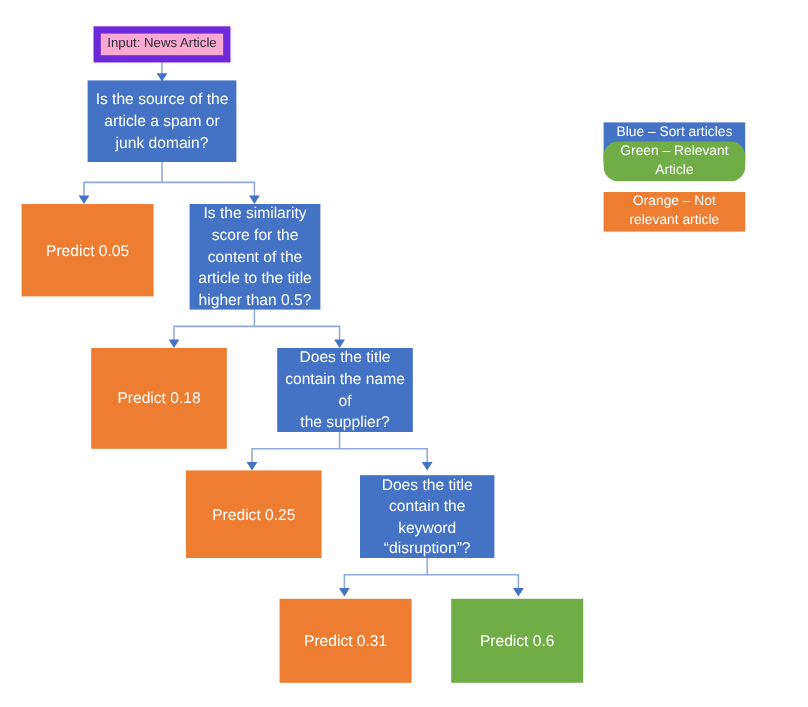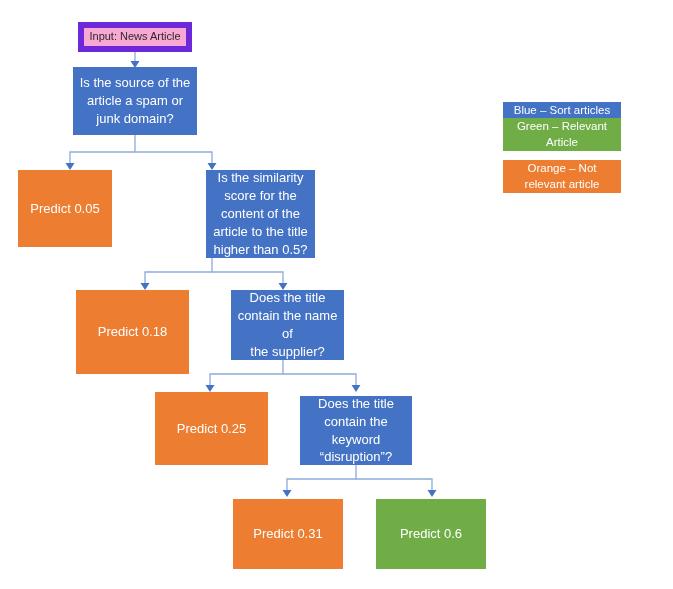--- a/index.html
+++ b/index.html
@@ -108,23 +108,23 @@
       <polygon class="conn-head" points="427.5,490 436.5,490 432,497"></polygon>
     </g>
   </svg>
 
   <div class="node white" style="left:78px; top:22px; width:114px; height:30px;">Input: News Article</div>
 
   <div class="node blue" style="left:73px; top:67px; width:124px; height:68px;">Is the source of the
 article a spam or
 junk domain?</div>
 
-  <div class="node orange" style="left:18px; top:170px; width:94px; height:77px;">Predict 0.05</div>
+  <div class="node orange" style="left:18px; top:170px; width:110px; height:77px;">Predict 0.05</div>
 
-  <div class="node blue" style="left:158px; top:170px; width:109px; height:88px;margin-left:48px;">Is the similarity
+  <div class="node blue" style="left:158px; top:170px; width:109px; height:88px;">Is the similarity
 score for the
 content of the
 article to the title
 higher than 0.5?</div>
 
   <div class="node orange" style="left:76px; top:290px; width:113px; height:84px;">Predict 0.18</div>
 
   <div class="node blue" style="left:231px; top:290px; width:113px; height:70px;">Does the title
 contain the name of
 the supplier?</div>
@@ -136,19 +136,19 @@
 keyword
 “disruption”?</div>
 
   <div class="node orange" style="left:233px; top:499px; width:110px; height:70px;">Predict 0.31</div>
 
   <div class="node green" style="left:376px; top:499px; width:110px; height:70px;">Predict 0.6</div>
 
   <div class="legend-box blue" style="left:503px; top:74px; width:118px; height:33px;">Blue – Sort articles
 into groups</div>
 
-  <div class="legend-box green" style="left:503px; top:118px; width:118px; height:33px;">Green – Relevant
+  <div class="legend-box green" style="left:503px; top:118px; width:118px; height:33px;border-radius:12px;">Green – Relevant
 Article</div>
 
   <div class="legend-box orange" style="left:503px; top:160px; width:118px; height:33px;">Orange – Not
 relevant article</div>
 
 </div>
 
 </body></html>

